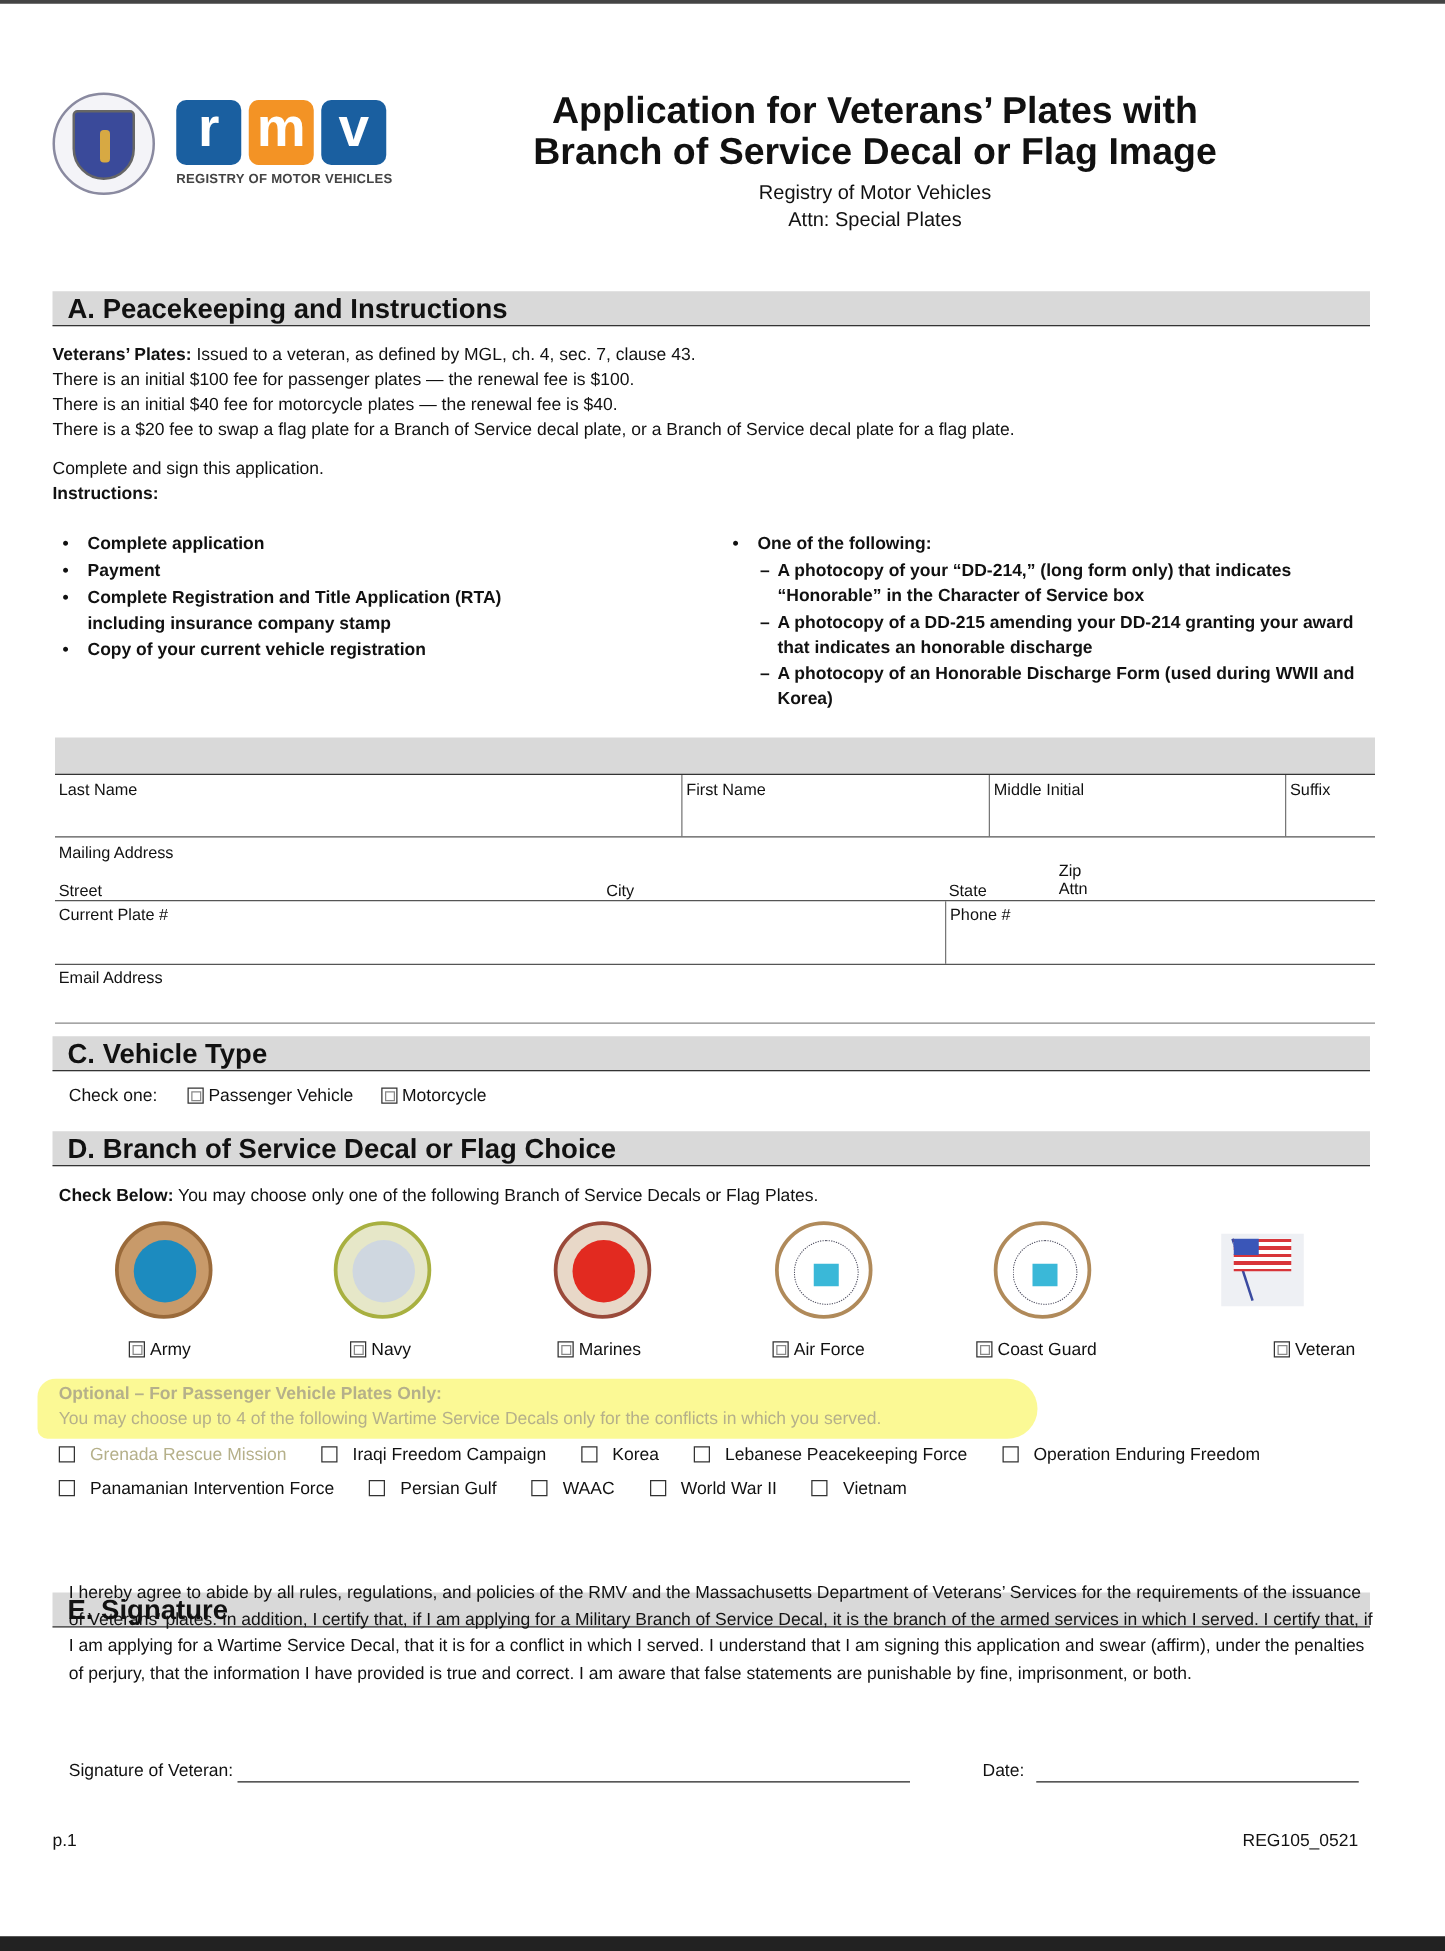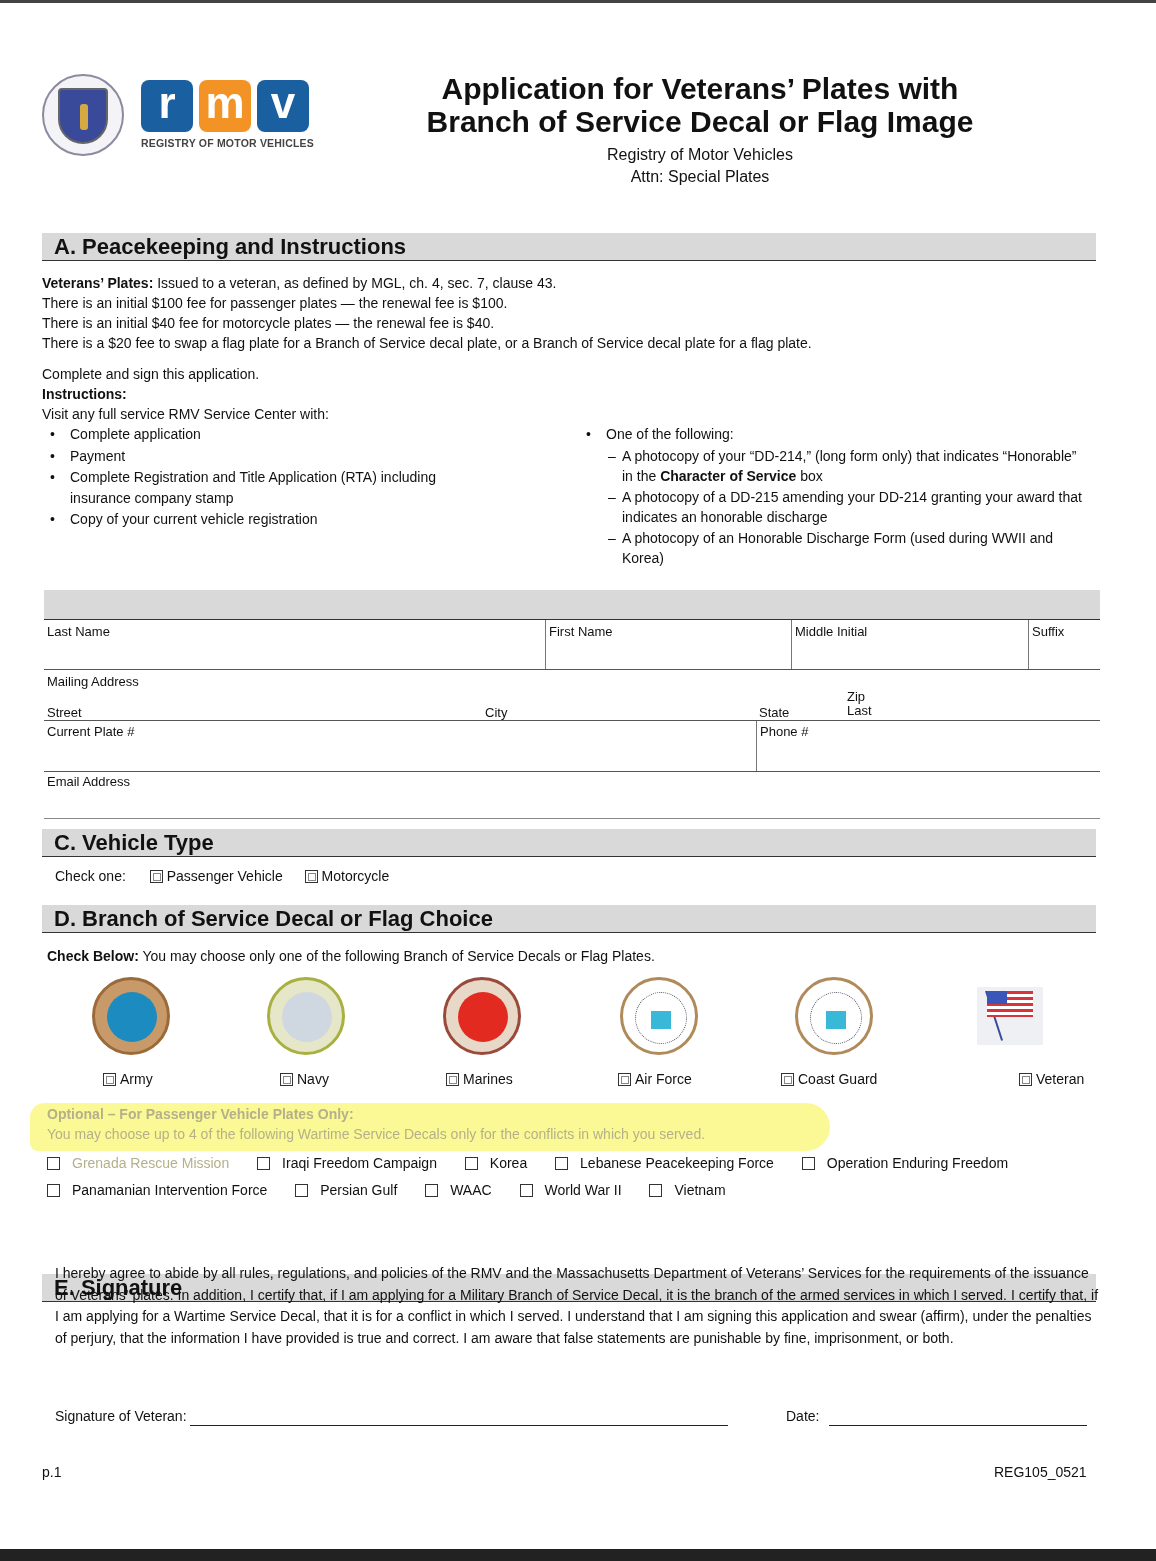--- a/index.html
+++ b/index.html
@@ -14,21 +14,21 @@
   .rmv{position:absolute;top:80px;width:52px;height:52px;border-radius:8px;color:#fff;font-weight:bold;font-size:44px;line-height:46px;text-align:center;}
   .rmv.r{left:141px;background:#1a5fa0;}
   .rmv.m{left:199px;background:#f39325;}
   .rmv.v{left:257px;background:#1a5fa0;}
   .rmv-sub{position:absolute;left:141px;top:137px;font-size:10.5px;font-weight:bold;color:#444;letter-spacing:0.2px;}
   .title{position:absolute;left:380px;top:72px;width:640px;text-align:center;font-size:30px;font-weight:bold;line-height:33px;}
   .addr{position:absolute;left:450px;top:144px;width:500px;text-align:center;font-size:16px;line-height:22px;}
   
   .sec{position:absolute;left:42px;width:1054px;height:28px;background:#d9d9d9;border-bottom:1.5px solid #333;box-sizing:border-box;font-weight:bold;font-size:22px;line-height:28px;padding-left:12px;}
   .txt{position:absolute;font-size:14px;line-height:20px;}
-  ul.b{list-style:none;margin:0;padding:0;}
+  ul.b{list-style:none;margin:0;padding:0;font-weight:bold;}
   ul.b li{position:relative;padding-left:28px;font-size:14px;line-height:21.5px;}
   ul.b li:before{content:"•";position:absolute;left:8px;}
   ul.d{list-style:none;margin:0;padding:0;}
   ul.d li{position:relative;padding-left:22px;font-size:14px;line-height:20.5px;}
   ul.d li:before{content:"–";position:absolute;left:8px;}
   
   .graybar{position:absolute;left:44px;top:590px;width:1056px;height:30px;background:#d9d9d9;border-bottom:1.5px solid #333;box-sizing:border-box;}
   .hline{position:absolute;height:0;border-top:1.5px solid #555;}
   .vline{position:absolute;width:0;border-left:1px solid #777;}
   .lbl{position:absolute;font-size:13px;line-height:16px;}
@@ -69,21 +69,20 @@
 <div class="sec" style="top:233px;">A. Peacekeeping and Instructions</div>
 <div class="txt" style="left:42px;top:273px;width:1070px;">
   <div><b>Veterans’ Plates:</b><span> Issued to a veteran, as defined by MGL, ch. 4, sec. 7, clause 43.</span></div>
   <div>There is an initial $100 fee for passenger plates — the renewal fee is $100.</div>
   <div>There is an initial $40 fee for motorcycle plates — the renewal fee is $40.</div>
   <div>There is a $20 fee to swap a flag plate for a Branch of Service decal plate, or a Branch of Service decal plate for a flag plate.</div>
 </div>
 <div class="txt" style="left:42px;top:364px;width:520px;">
   <div>Complete and sign this application.</div>
   <div><b>Instructions:</b></div>
-  <div>Visit any full service RMV Service Center with:</div>
 </div>
 <ul class="b" style="position:absolute;left:42px;top:424px;width:400px;">
   <li>Complete application</li>
   <li>Payment</li>
   <li style="line-height:21px;">Complete Registration and Title Application (RTA) including insurance company stamp</li>
   <li>Copy of your current vehicle registration</li>
 </ul>
 <ul class="b" style="position:absolute;left:578px;top:424px;width:510px;">
   <li><span>One of the following:</span>
     <ul class="d" style="margin-left:-6px;">
@@ -108,21 +107,21 @@
 <div class="vline" style="left:1028px;top:620px;height:49px;"></div>
 <div class="hline" style="left:44px;top:669px;width:1056px;"></div>
 
 <div class="lbl" style="left:47px;top:674px;">Mailing Address</div>
 <div class="abs" style="left:44px;top:690px;width:1056px;height:14px;"></div>
 <div class="lbl" style="left:47px;top:705px;">Street</div>
 <div class="lbl" style="left:485px;top:705px;">City</div>
 <div class="lbl" style="left:759px;top:705px;">State</div>
 <div class="lbl" style="left:847px;top:690px;line-height:14px;">
     <div>Zip</div>
-    <div>Last</div>
+    <div>Attn</div>
   </div>
 <div class="hline" style="left:44px;top:720px;width:1056px;"></div>
 
 <div class="lbl" style="left:47px;top:724px;">Current Plate #</div>
 <div class="lbl" style="left:760px;top:724px;">Phone #</div>
 <div class="abs" style="left:44px;top:742px;width:710px;height:28px;"></div>
 <div class="abs" style="left:758px;top:742px;width:340px;height:28px;"></div>
 <div class="vline" style="left:756px;top:721px;height:50px;"></div>
 <div class="hline" style="left:44px;top:771px;width:1056px;"></div>
 

